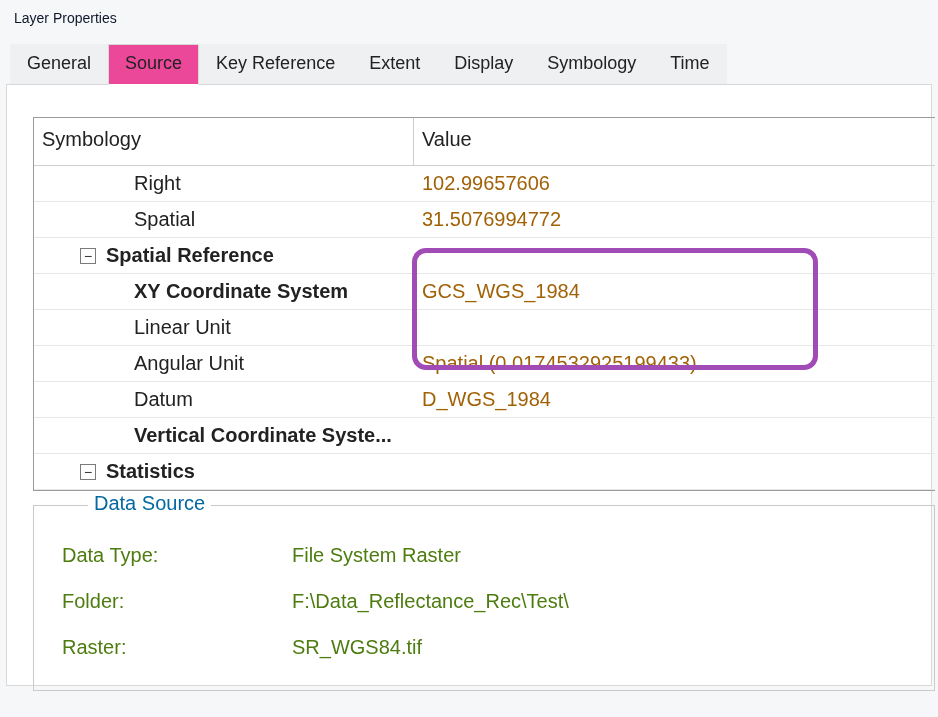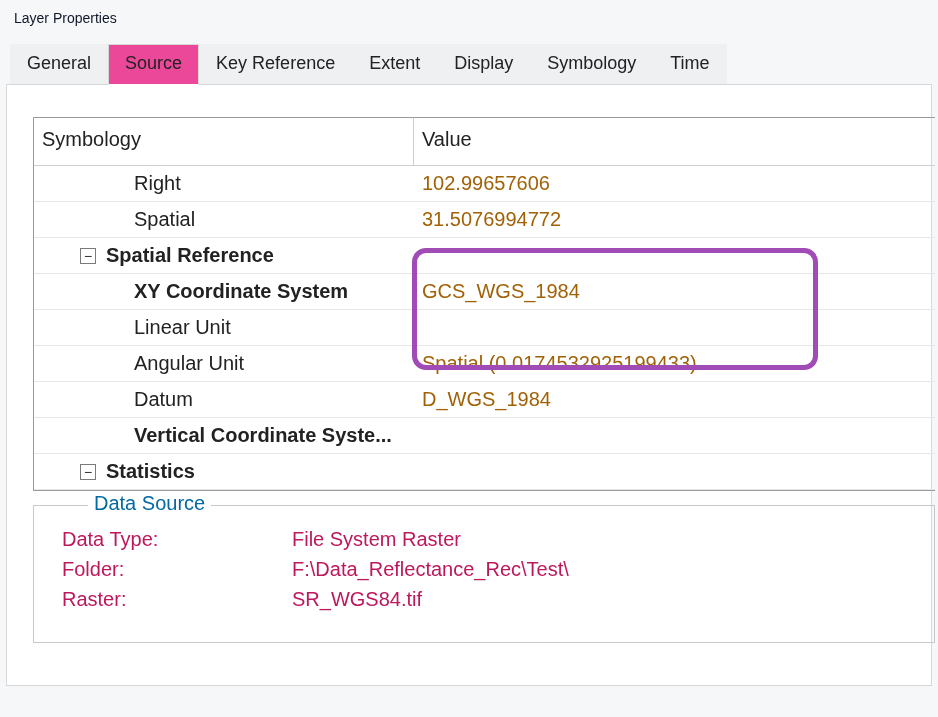--- a/index.html
+++ b/index.html
@@ -123,21 +123,22 @@
     top: -14px;
     left: 14px;
     background: #ffffff;
     padding: 0 6px;
     color: #0369a1;
     margin-left: 40px;
   }
   .dsrow {
     display: flex;
     line-height: 30px;
-    color: #be185d;
+    color: #4d7c0f;
+    margin-top: 16px;
   }
   .dslabel { width: 230px; }
 </style>
 </head>
 <body>
 
 <div class="window">
 
   <div class="title">Layer Properties</div>
 

